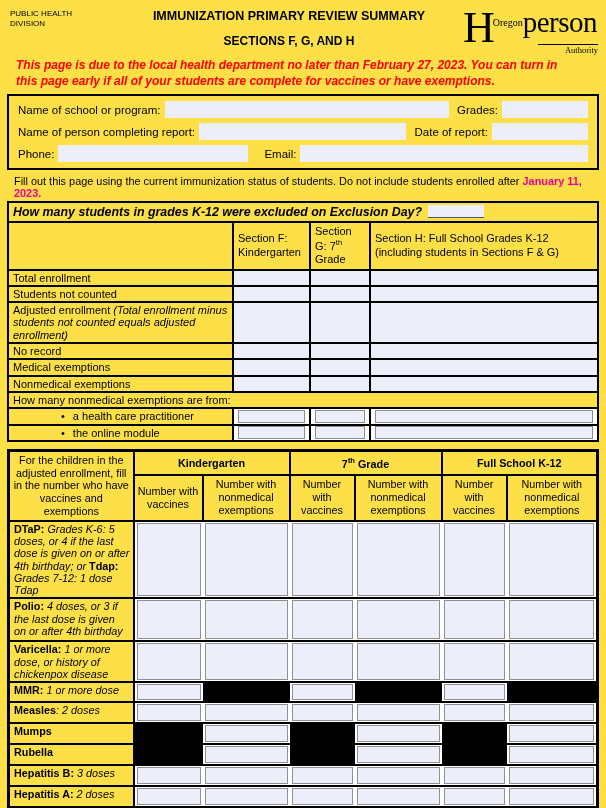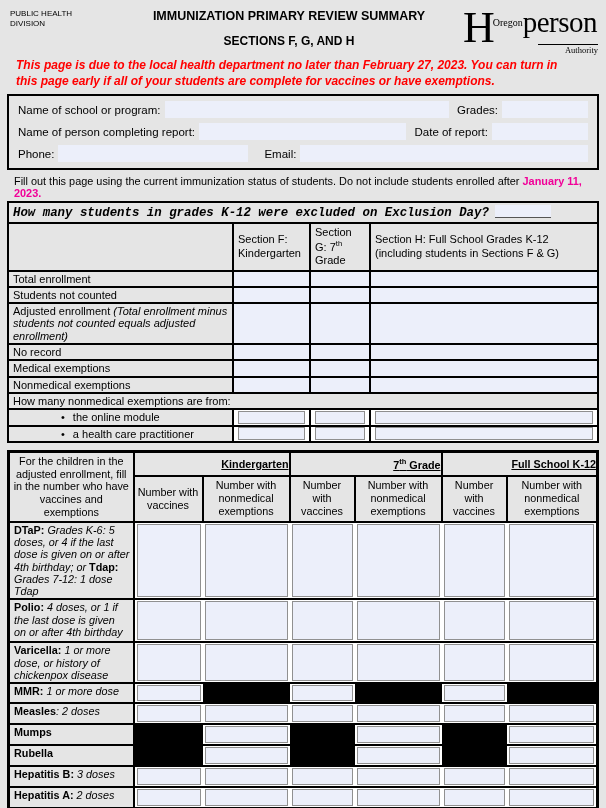--- a/index.html
+++ b/index.html
@@ -1,18 +1,18 @@
 <!DOCTYPE html>
 <html style="--red: #ff0000; --pink: #f10098; --field: #eceffa;"><head>
 <meta charset="utf-8">
 <style>
   * { box-sizing: border-box; margin: 0; padding: 0; }
   html, body { background: #fff; }
   body { width: 606px; font-family: "Liberation Sans", sans-serif; color: #000; }
-  .page { width: 606px; height: 808px; background: #e5e5e5; position: relative; overflow: hidden; }
+  .page { width: 606px; height: 808px; background: #fde047; position: relative; overflow: hidden; }
 
   
   .hdr { display: flex; padding: 7px 8px 0 10px; }
   .agency { width: 88px; font-size: 8px; line-height: 1.3; padding-top: 2px; }
   .titles { flex: 1; text-align: center; }
   .title { font-weight: bold; font-size: 12.5px; margin-top: 2px; }
   .subtitle { font-weight: bold; font-size: 12px; margin-top: 11px; }
   .logo { width: 118px; font-family: "Liberation Serif", serif; padding-top: 3px; }
   .logo-row { display: flex; align-items: flex-start; justify-content: flex-end; }
   .logo-h { font-size: 44px; line-height: 36px; }
@@ -37,34 +37,34 @@
   .f-email  { flex: 1; }
 
   
   .instr { font-size: 10.9px; margin: 5px 0 2px 14px; }
   .pink { color: var(--pink, #f10098); font-weight: bold; }
 
   
   table { border-collapse: collapse; table-layout: fixed; margin: 0 auto; }
   #t1 { width: 592px; border: 2px solid #000; margin-top: 2px; }
   #t1 td { border: 2px solid #000; font-size: 11px; padding: 0 4px; vertical-align: middle; }
-  #t1 .qcell { padding: 2px 4px; font-family: Liberation Mono, monospace; }
+  #t1 .qcell { padding: 2px 4px; }
   .q { font-weight: bold; font-style: italic; font-size: 12.4px; }
   .qfield { display: inline-block; width: 56px; height: 13px; background: var(--field, #eceffa); vertical-align: -2px; margin-left: 6px; border-bottom: 1.5px solid #555; }
   #t1 .h1 { font-size: 11px; line-height: 1.22; padding: 2px 4px; vertical-align: middle; }
   #t1 .lbl { padding: 1px 4px; line-height: 1.12; }
   .blt .bullet { display: inline-block; margin: 0 8px 0 48px; }
   .d1 { background: var(--field, #eceffa); }
   .d1.inset { background: #fff; padding: 1px 2px; }
   .ifld { height: 13px; background: var(--field, #eceffa); border: 1px solid #8f8f8f; }
 
   #t2 { width: 592px; border: 3px solid #000; margin-top: 7px; }
   #t2 td { border: 2px solid #000; font-size: 10.8px; }
   .corner { font-size: 10.6px; text-align: center; vertical-align: middle; line-height: 1.18; padding: 2px 3px; }
-  .grp { font-weight: bold; text-align: right; font-size: 12.2px; vertical-align: middle; text-decoration: underline; }
+  .grp { font-weight: bold; text-align: center; font-size: 12.2px; vertical-align: middle; }
   .sub { font-size: 10.8px; text-align: center; vertical-align: middle; line-height: 1.18; padding: 1px 2px; }
   .lbl2 { padding: 1px 3px 1px 4px; vertical-align: top; line-height: 1.14; }
   #t2 td.dcell, #t2 td.blk { border-left: none; border-right: none; }
   .dcell { position: relative; background: #fff; }
   .fld2 { position: absolute; top: 1px; bottom: 1px; left: 2px; right: 2px; background: var(--field, #eceffa); border: 1px solid #909090; }
   .blk { background: #000; }
 
   .b { font-weight: bold; }
   .i { font-style: italic; }
   .u { }
@@ -177,33 +177,33 @@
         <tr style="height: 15px;">
           <td class="lbl"><span>Nonmedical exemptions</span></td>
           <td class="d1"></td>
           <td class="d1"></td>
           <td class="d1"></td>
         </tr>
         <tr style="height: 15px;">
           <td class="lbl" colspan="4"><span>How many nonmedical exemptions are from:</span></td>
         </tr>
         <tr style="height: 16px;">
+          <td class="lbl blt"><span class="bullet">•</span><span>a health care practitioner</span></td>
+          <td class="d1 inset">
+            <div class="ifld"></div>
+          </td>
+          <td class="d1 inset">
+            <div class="ifld"></div>
+          </td>
+          <td class="d1 inset">
+            <div class="ifld"></div>
+          </td>
+        </tr>
+        <tr style="height: 16px;">
           <td class="lbl blt"><span class="bullet">•</span><span>the online module</span></td>
-          <td class="d1 inset">
-            <div class="ifld"></div>
-          </td>
-          <td class="d1 inset">
-            <div class="ifld"></div>
-          </td>
-          <td class="d1 inset">
-            <div class="ifld"></div>
-          </td>
-        </tr>
-        <tr style="height: 16px;">
-          <td class="lbl blt"><span class="bullet">•</span><span>a health care practitioner</span></td>
           <td class="d1 inset">
             <div class="ifld"></div>
           </td>
           <td class="d1 inset">
             <div class="ifld"></div>
           </td>
           <td class="d1 inset">
             <div class="ifld"></div>
           </td>
         </tr>
@@ -250,21 +250,21 @@
             <div class="fld2"></div>
           </td>
           <td class="dcell">
             <div class="fld2"></div>
           </td>
           <td class="dcell">
             <div class="fld2"></div>
           </td>
         </tr>
         <tr style="height: 43px;">
-          <td class="lbl2"><span class="b">Polio:</span><span class="i"> 4 doses, or 1 if the last dose is given on or after 4th birthday</span></td>
+          <td class="lbl2"><span class="b">Polio:</span><span class="i"> 4 doses, or 3 if the last dose is given on or after 4th birthday</span></td>
           <td class="dcell">
             <div class="fld2"></div>
           </td>
           <td class="dcell">
             <div class="fld2"></div>
           </td>
           <td class="dcell">
             <div class="fld2"></div>
           </td>
           <td class="dcell">

